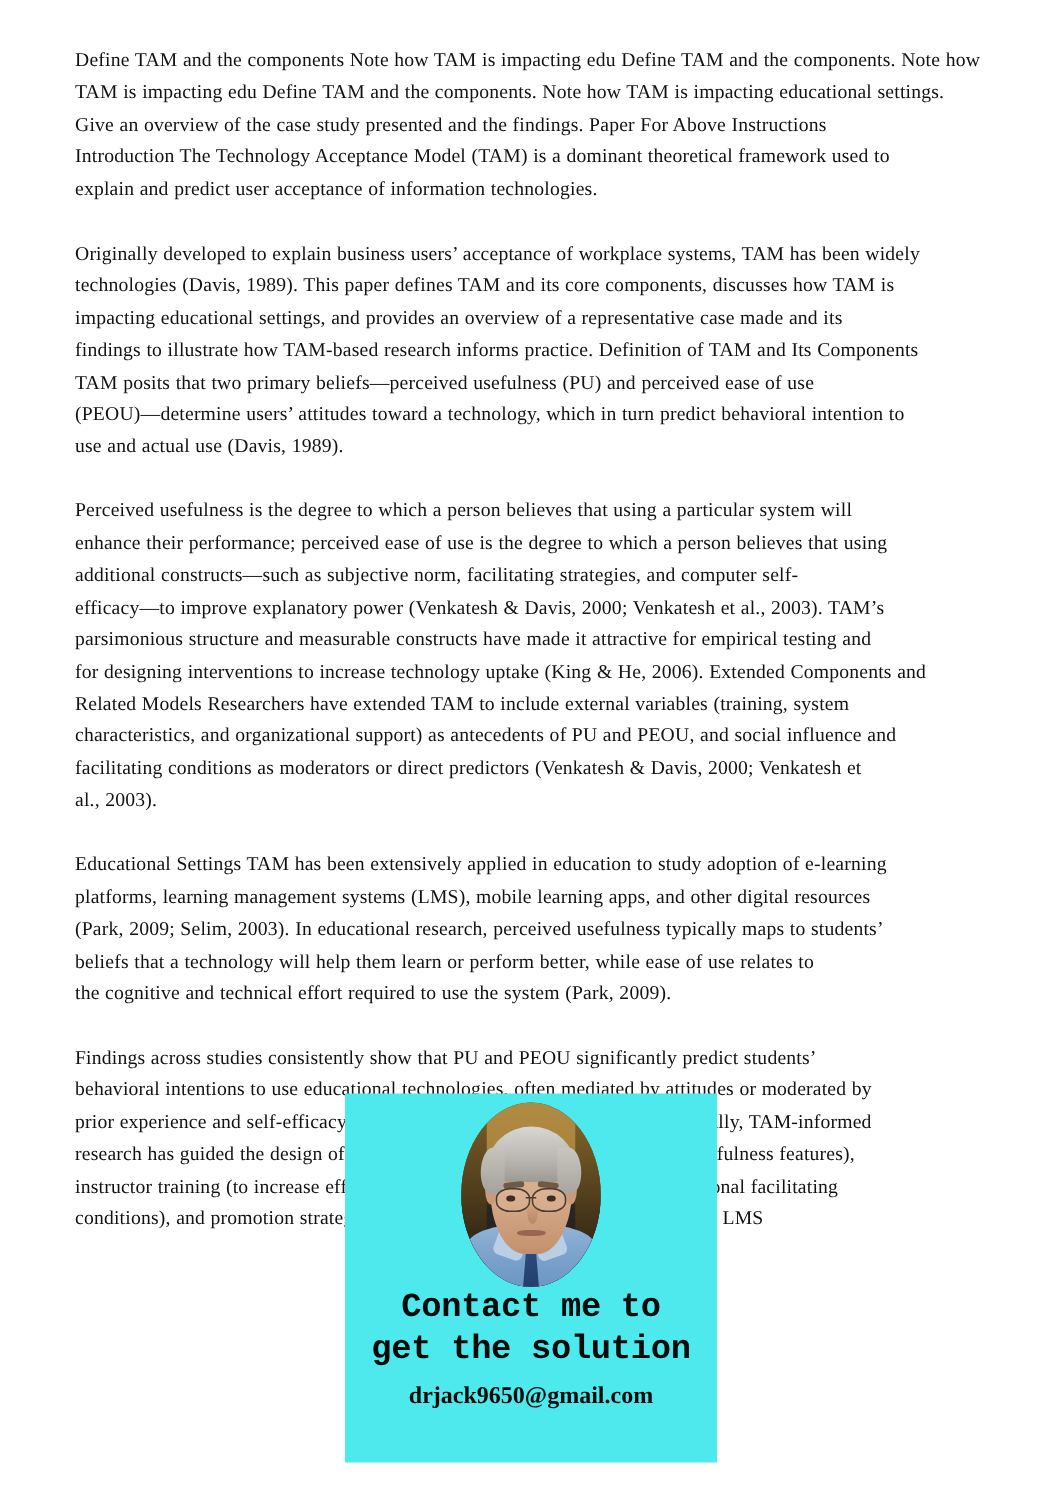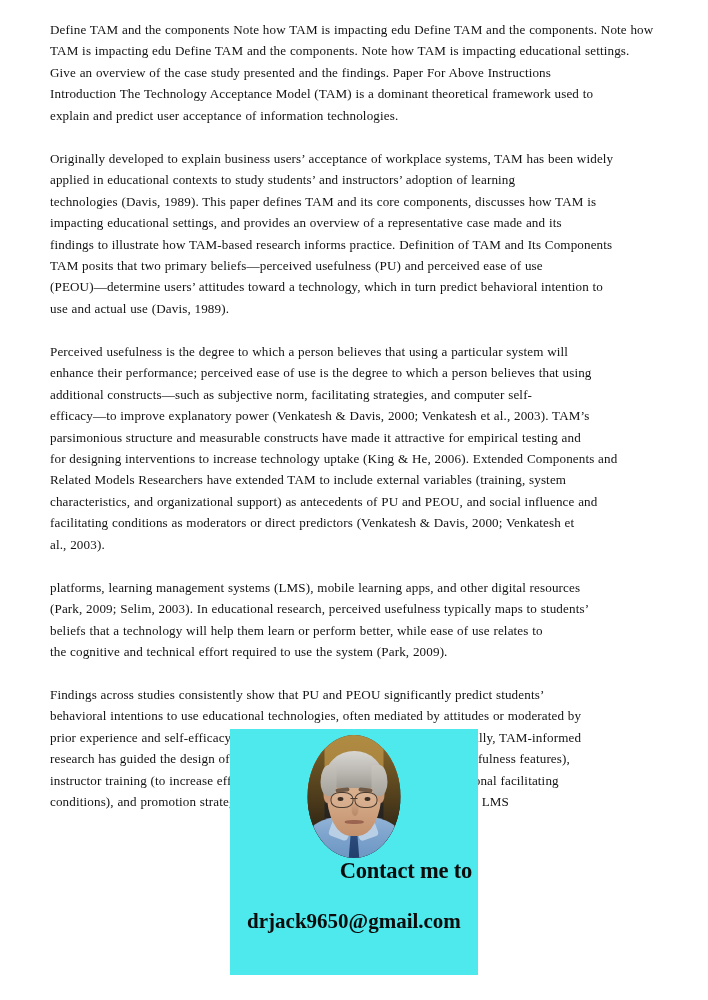--- a/index.html
+++ b/index.html
@@ -23,21 +23,21 @@
     left: 0;
     top: 0;
     width: 708px;
     height: 1000px;
     background: #ffffff;
   }
 
   #doc-body {
     position: absolute;
     left: 50px;
-    top: 19px;
+    top: 29px;
     width: 648px;
   }
 
   .para {
     margin: 0 0 0 0;
     font-size: 13.1px;
     line-height: 21.45px;
     color: #121212;
     letter-spacing: 0.01em;
     word-spacing: 0.02em;
@@ -208,34 +208,33 @@
 
   #contact-text {
     position: absolute;
     left: 0;
     right: 0;
     top: 128px;
     text-align: center;
     padding: 0 6px;
   }
   .contact-line {
-    font-family: Liberation Serif, serif;
+    font-family: Liberation Mono, monospace;
     font-weight: bold;
     font-size: 22.5px;
     line-height: 28px;
     color: #0b0b0b;
     letter-spacing: -0.2px;
     white-space: nowrap;
-    text-align: right;
   }
   #contact-email {
-    margin-top: 23px;
+    margin-top: 5px;
     font-family: "Liberation Serif", "DejaVu Serif", serif;
     font-weight: bold;
-    font-size: 21px;
+    font-size: 16px;
     line-height: 26px;
     color: #0b0b0b;
     white-space: nowrap;
   }
 </style>
 </head>
 <body>
 
 <div id="page">
 
@@ -245,21 +244,20 @@
       <span class="ln">Define TAM and the components Note how TAM is impacting edu Define TAM and the components. Note how</span>
       <span class="ln">TAM is impacting edu Define TAM and the components. Note how TAM is impacting educational settings.</span>
       <span class="ln">Give an overview of the case study presented and the findings. Paper For Above Instructions</span>
       <span class="ln">Introduction The Technology Acceptance Model (TAM) is a dominant theoretical framework used to</span>
       <span class="ln">explain and predict user acceptance of information technologies.</span>
     </div>
     <div class="para-gap"></div>
 
     <div class="para">
       <span class="ln">Originally developed to explain business users’ acceptance of workplace systems, TAM has been widely</span>
-      <span class="ln">applied in educational contexts to study students’ and instructors’ adoption of learning</span>
       <span class="ln">technologies (Davis, 1989). This paper defines TAM and its core components, discusses how TAM is</span>
       <span class="ln">impacting educational settings, and provides an overview of a representative case made and its</span>
       <span class="ln">findings to illustrate how TAM-based research informs practice. Definition of TAM and Its Components</span>
       <span class="ln">TAM posits that two primary beliefs—perceived usefulness (PU) and perceived ease of use</span>
       <span class="ln">(PEOU)—determine users’ attitudes toward a technology, which in turn predict behavioral intention to</span>
       <span class="ln">use and actual use (Davis, 1989).</span>
     </div>
     <div class="para-gap"></div>
 
     <div class="para">
@@ -270,20 +268,21 @@
       <span class="ln">parsimonious structure and measurable constructs have made it attractive for empirical testing and</span>
       <span class="ln">for designing interventions to increase technology uptake (King &amp; He, 2006). Extended Components and</span>
       <span class="ln">Related Models Researchers have extended TAM to include external variables (training, system</span>
       <span class="ln">characteristics, and organizational support) as antecedents of PU and PEOU, and social influence and</span>
       <span class="ln">facilitating conditions as moderators or direct predictors (Venkatesh &amp; Davis, 2000; Venkatesh et</span>
       <span class="ln">al., 2003).</span>
     </div>
     <div class="para-gap"></div>
 
     <div class="para">
+      <span class="ln">Educational Settings TAM has been extensively applied in education to study adoption of e-learning</span>
       <span class="ln">platforms, learning management systems (LMS), mobile learning apps, and other digital resources</span>
       <span class="ln">(Park, 2009; Selim, 2003). In educational research, perceived usefulness typically maps to students’</span>
       <span class="ln">beliefs that a technology will help them learn or perform better, while ease of use relates to</span>
       <span class="ln">the cognitive and technical effort required to use the system (Park, 2009).</span>
     </div>
     <div class="para-gap"></div>
 
     <div class="para">
       <span class="ln">Findings across studies consistently show that PU and PEOU significantly predict students’</span>
       <span class="ln">behavioral intentions to use educational technologies, often mediated by attitudes or moderated by</span>
@@ -322,18 +321,19 @@
       <div class="ph-layer ph-glass-r"></div>
       <div class="ph-layer ph-bridge"></div>
       <div class="ph-layer ph-eye-l"></div>
       <div class="ph-layer ph-eye-r"></div>
       <div class="ph-layer ph-nose"></div>
       <div class="ph-layer ph-mouth"></div>
     </div>
 
     <div id="contact-text">
       <div class="contact-line">Contact me to</div>
+      <div class="contact-line">get the solution</div>
       <div id="contact-email">drjack9650@gmail.com</div>
     </div>
 
   </div>
 
 </div>
 
 </body></html>

